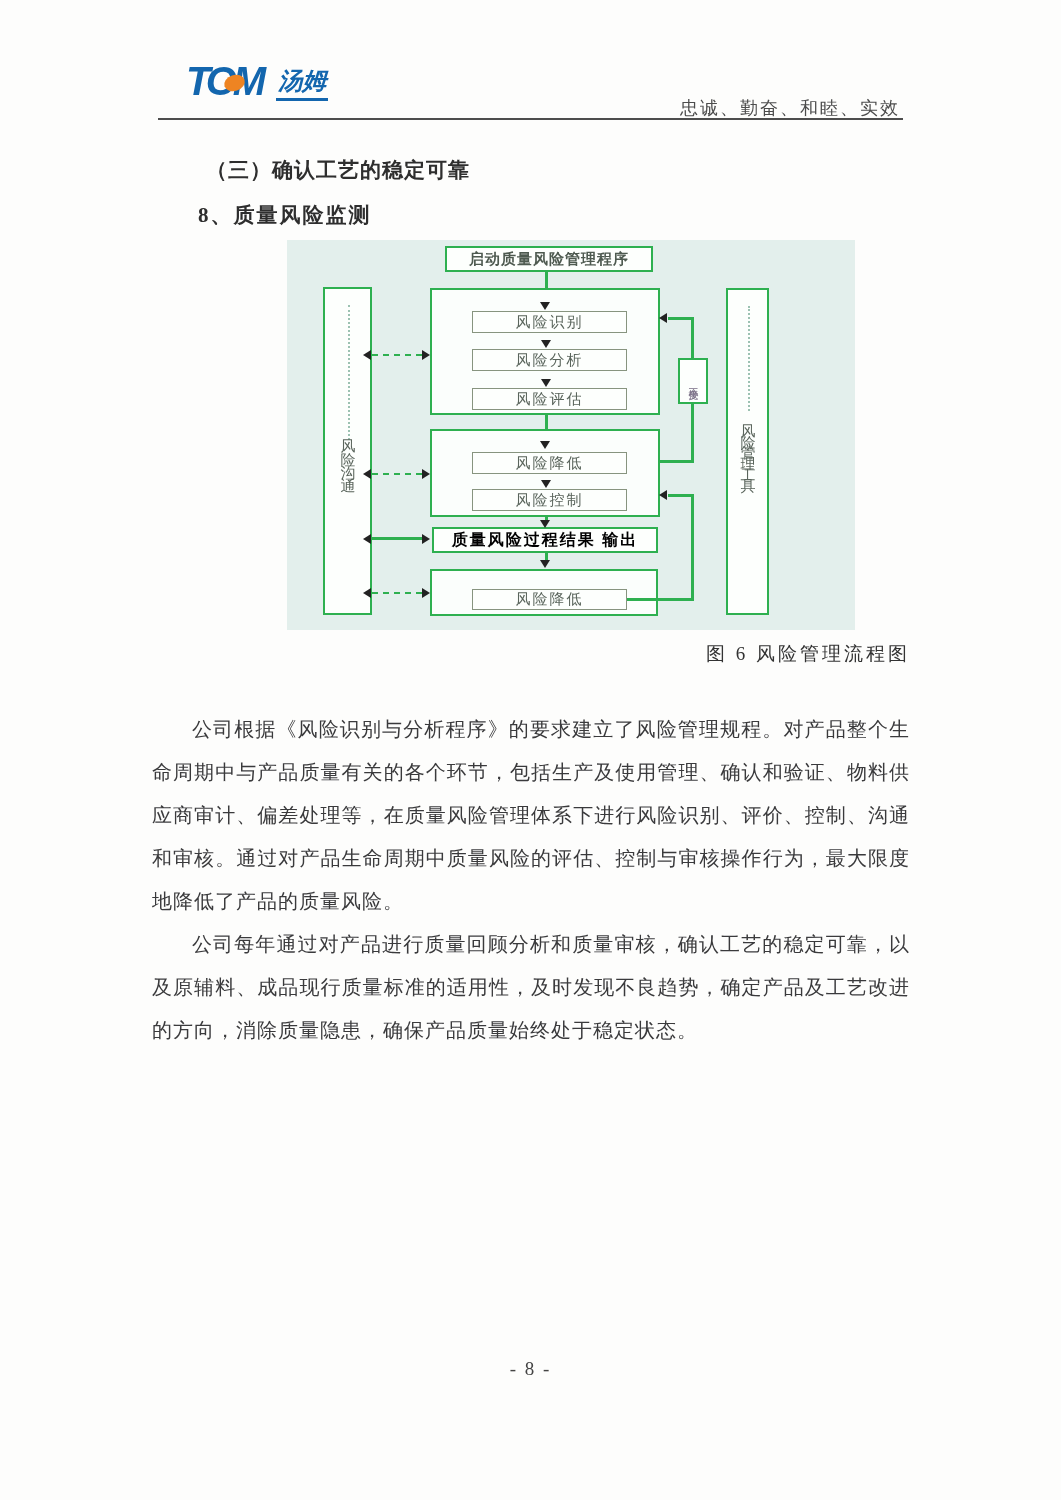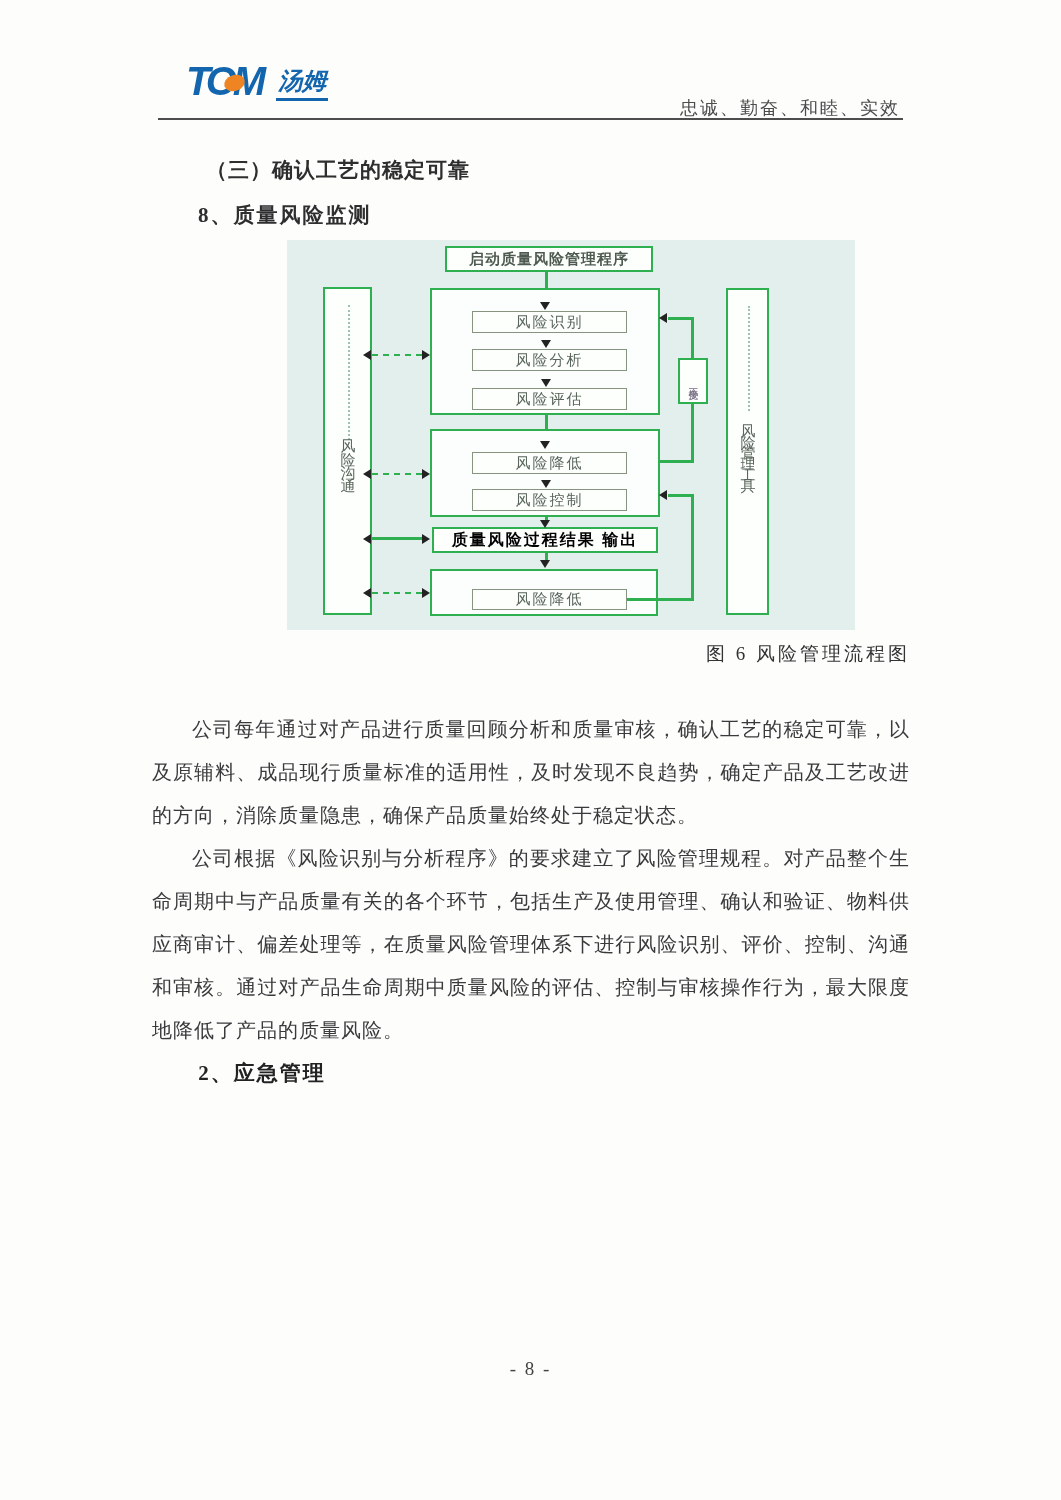--- a/index.html
+++ b/index.html
@@ -170,20 +170,19 @@
     <div class="ah-right" style="left:135px;top:294px;"></div>
 
     <div class="dashl" style="left:85px;top:352px;width:50px;"></div>
     <div class="ah-left" style="left:76px;top:348px;"></div>
     <div class="ah-right" style="left:135px;top:348px;"></div>
   </div>
 
   <div class="caption">图 6 风险管理流程图</div>
 
   <div class="body">
+    <p>公司根据《风险识别与分析程序》的要求建立了风险管理规程。对产品整个生命周期中与产品质量有关的各个环节，包括生产及使用管理、确认和验证、物料供应商审计、偏差处理等，在质量风险管理体系下进行风险识别、评价、控制、沟通和审核。通过对产品生命周期中质量风险的评估、控制与审核操作行为，最大限度地降低了产品的质量风险。</p>
     <p>公司每年通过对产品进行质量回顾分析和质量审核，确认工艺的稳定可靠，以及原辅料、成品现行质量标准的适用性，及时发现不良趋势，确定产品及工艺改进的方向，消除质量隐患，确保产品质量始终处于稳定状态。</p>
-    <p>公司根据《风险识别与分析程序》的要求建立了风险管理规程。对产品整个生命周期中与产品质量有关的各个环节，包括生产及使用管理、确认和验证、物料供应商审计、偏差处理等，在质量风险管理体系下进行风险识别、评价、控制、沟通和审核。通过对产品生命周期中质量风险的评估、控制与审核操作行为，最大限度地降低了产品的质量风险。</p>
-    <div class="h-sub2">2、应急管理</div>
   </div>
 
   <div class="pagenum">- 8 -</div>
 
 </div>
 
 </body></html>

